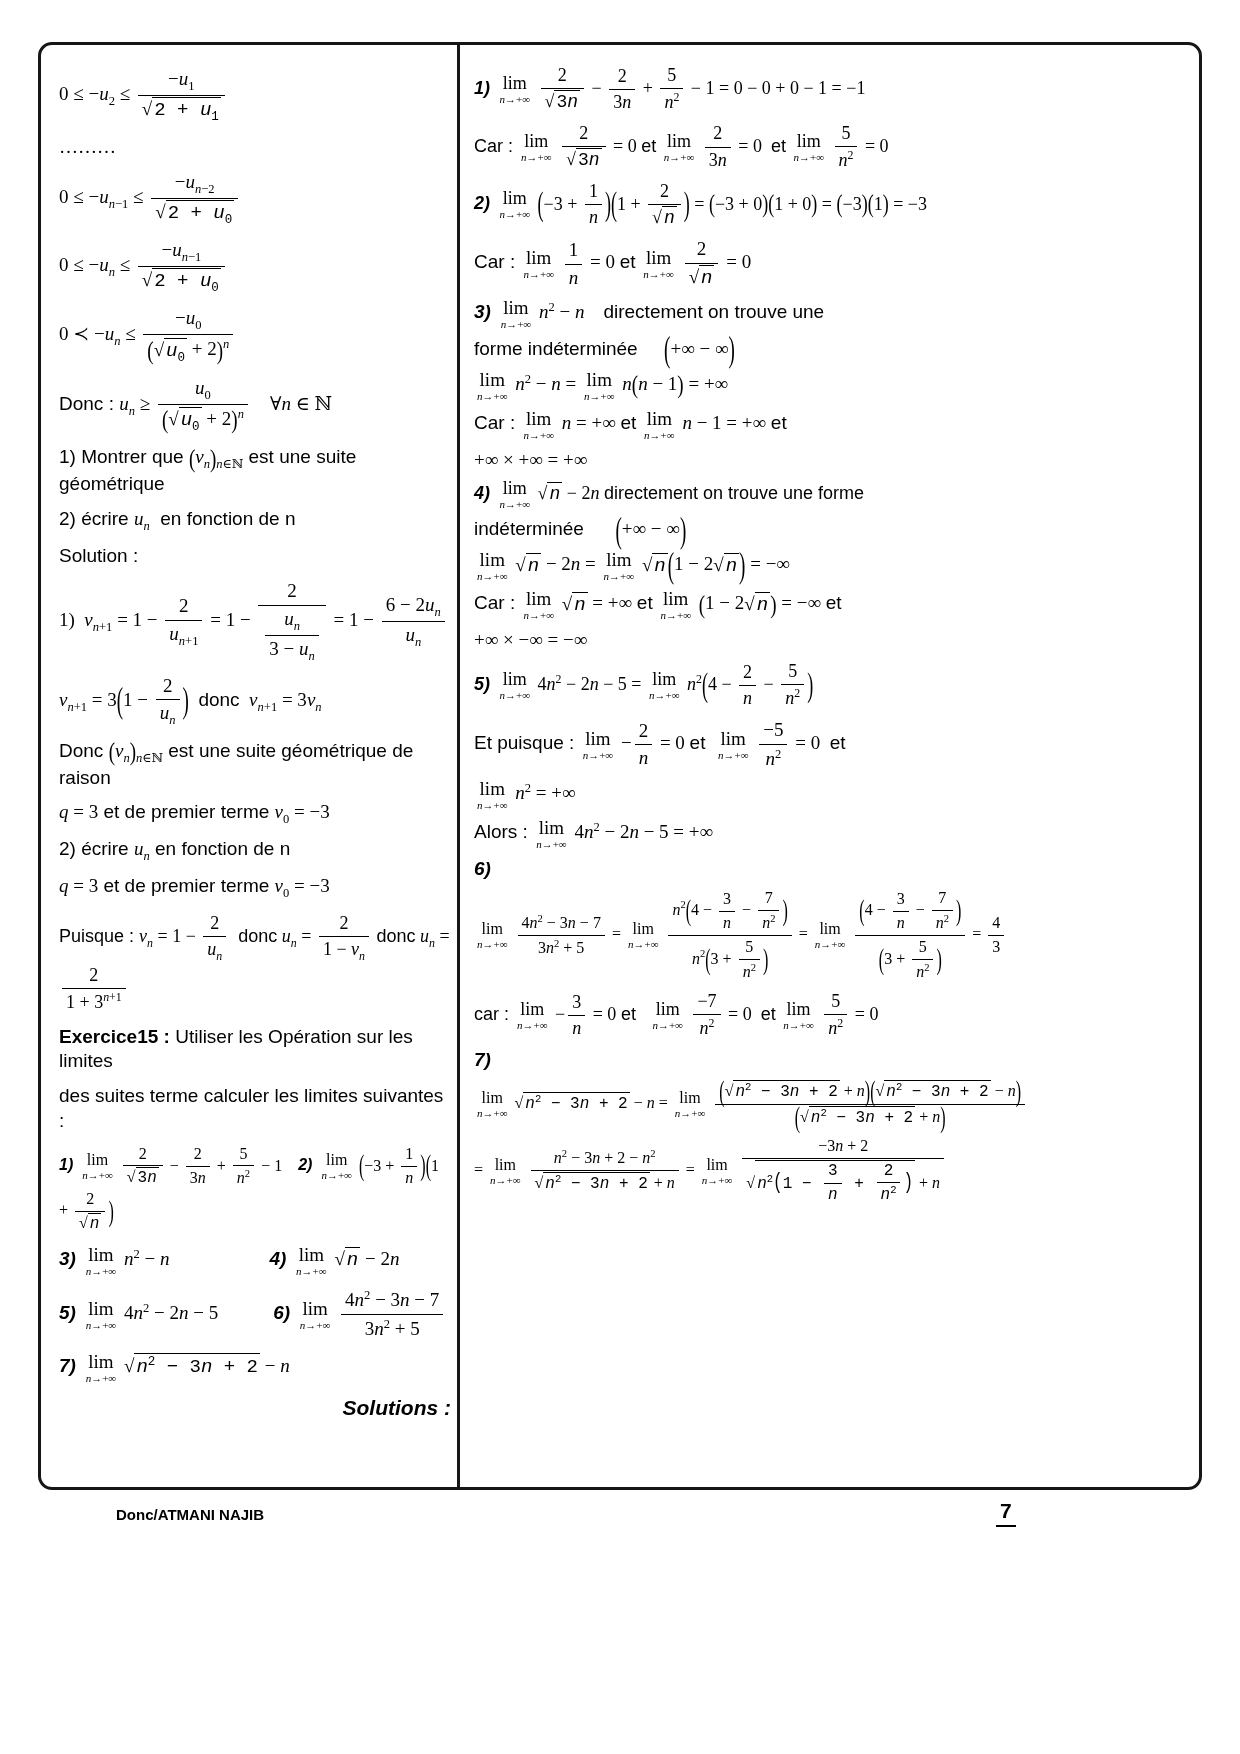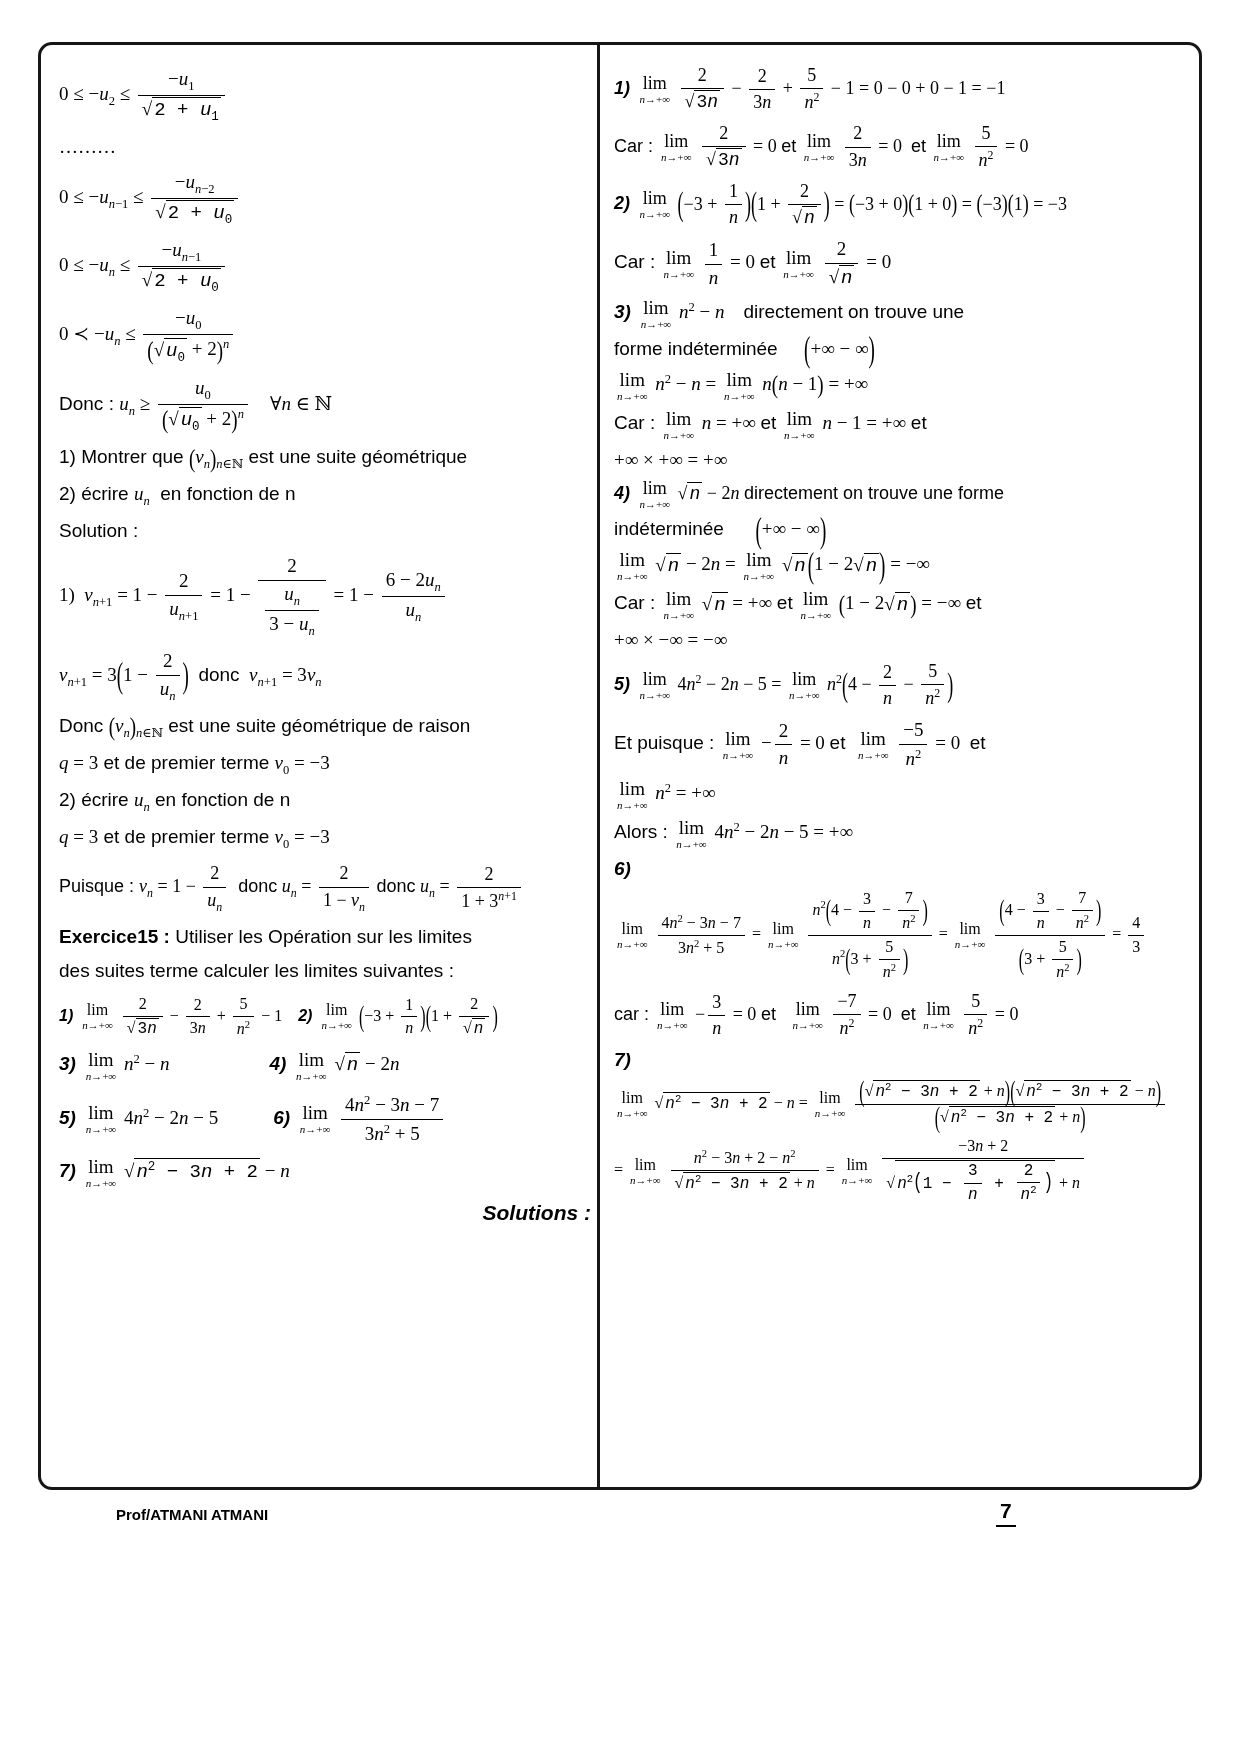--- a/index.html
+++ b/index.html
@@ -9,21 +9,21 @@
     background: #ffffff; color: #000;
     font-family: "Liberation Sans", "DejaVu Sans", sans-serif;
     position: relative;
   }
   .frame {
     position: absolute; left: 38px; top: 42px;
     width: 1164px; height: 1448px;
     border: 3px solid #161616; border-radius: 14px;
     display: flex; overflow: hidden; background: #fff;
   }
-  .col-left { width: 556px; padding: 12px 6px 0 18px; flex: none; }
+  .col-left { width: 416px; padding: 12px 6px 0 18px; flex: none; }
   .divider { width: 3px; background: #161616; flex: none; }
   .col-right { flex: 1; padding: 12px 8px 0 14px; min-width: 0; }
 
   .line { font-size: 19px; line-height: 1.3; margin: 10px 0; }
   .col-right .line { margin: 7px 0; }
 
   .m { font-family: "Liberation Serif", "DejaVu Serif", "DejaVu Sans", serif; }
   .m i, .line i { font-style: italic; font-family: inherit; }
   .t { font-family: "Liberation Sans", "DejaVu Sans", sans-serif; font-style: normal; }
   .bi { font-family: "Liberation Sans", "DejaVu Sans", sans-serif; font-weight: 700; font-style: italic; margin-right: 2px; }
@@ -112,14 +112,14 @@
       <div class="line m"><span class="t">Alors : </span><span class="lim">lim<span class="u"><i>n</i>→+∞</span></span> 4<i>n</i><sup>2</sup> − 2<i>n</i> − 5 = +∞</div>
       <div class="line m"><b class="bi">6)</b></div>
       <div class="line m sm"><span class="lim">lim<span class="u"><i>n</i>→+∞</span></span> <span class="fr"><span class="nu">4<i>n</i><sup>2</sup> − 3<i>n</i> − 7</span><span class="de">3<i>n</i><sup>2</sup> + 5</span></span> = <span class="lim">lim<span class="u"><i>n</i>→+∞</span></span> <span class="fr"><span class="nu"><i>n</i><sup>2</sup><span class="bp2">(</span>4 − <span class="fr"><span class="nu">3</span><span class="de"><i>n</i></span></span> − <span class="fr"><span class="nu">7</span><span class="de"><i>n</i><sup>2</sup></span></span><span class="bp2">)</span></span><span class="de"><i>n</i><sup>2</sup><span class="bp2">(</span>3 + <span class="fr"><span class="nu">5</span><span class="de"><i>n</i><sup>2</sup></span></span><span class="bp2">)</span></span></span> = <span class="lim">lim<span class="u"><i>n</i>→+∞</span></span> <span class="fr"><span class="nu"><span class="bp2">(</span>4 − <span class="fr"><span class="nu">3</span><span class="de"><i>n</i></span></span> − <span class="fr"><span class="nu">7</span><span class="de"><i>n</i><sup>2</sup></span></span><span class="bp2">)</span></span><span class="de"><span class="bp2">(</span>3 + <span class="fr"><span class="nu">5</span><span class="de"><i>n</i><sup>2</sup></span></span><span class="bp2">)</span></span></span> = <span class="fr"><span class="nu">4</span><span class="de">3</span></span></div>
       <div class="line m md"><span class="t">car : </span><span class="lim">lim<span class="u"><i>n</i>→+∞</span></span> −<span class="fr"><span class="nu">3</span><span class="de"><i>n</i></span></span> = 0 <span class="t">et</span> &nbsp;&nbsp;<span class="lim">lim<span class="u"><i>n</i>→+∞</span></span> <span class="fr"><span class="nu">−7</span><span class="de"><i>n</i><sup>2</sup></span></span> = 0 &nbsp;<span class="t">et</span> <span class="lim">lim<span class="u"><i>n</i>→+∞</span></span> <span class="fr"><span class="nu">5</span><span class="de"><i>n</i><sup>2</sup></span></span> = 0</div>
       <div class="line m"><b class="bi">7)</b></div>
       <div class="line m sm"><span class="lim">lim<span class="u"><i>n</i>→+∞</span></span> <span class="sq">√<span class="rd"><i>n</i><sup>2</sup> − 3<i>n</i> + 2</span></span> − <i>n</i> = <span class="lim">lim<span class="u"><i>n</i>→+∞</span></span> <span class="fr"><span class="nu"><span class="bp2">(</span><span class="sq">√<span class="rd"><i>n</i><sup>2</sup> − 3<i>n</i> + 2</span></span> + <i>n</i><span class="bp2">)</span><span class="bp2">(</span><span class="sq">√<span class="rd"><i>n</i><sup>2</sup> − 3<i>n</i> + 2</span></span> − <i>n</i><span class="bp2">)</span></span><span class="de"><span class="bp2">(</span><span class="sq">√<span class="rd"><i>n</i><sup>2</sup> − 3<i>n</i> + 2</span></span> + <i>n</i><span class="bp2">)</span></span></span></div>
       <div class="line m sm">= <span class="lim">lim<span class="u"><i>n</i>→+∞</span></span> <span class="fr"><span class="nu"><i>n</i><sup>2</sup> − 3<i>n</i> + 2 − <i>n</i><sup>2</sup></span><span class="de"><span class="sq">√<span class="rd"><i>n</i><sup>2</sup> − 3<i>n</i> + 2</span></span> + <i>n</i></span></span> = <span class="lim">lim<span class="u"><i>n</i>→+∞</span></span> <span class="fr"><span class="nu">−3<i>n</i> + 2</span><span class="de"><span class="sq">√<span class="rd"><i>n</i><sup>2</sup><span class="bp">(</span>1 − <span class="fr"><span class="nu">3</span><span class="de"><i>n</i></span></span> + <span class="fr"><span class="nu">2</span><span class="de"><i>n</i><sup>2</sup></span></span><span class="bp">)</span></span></span> + <i>n</i></span></span></div>
     </div>
 </div>
 
-<div class="footer-author">Prof/ATMANI ATMANI</div>
+<div class="footer-author">Donc/ATMANI NAJIB</div>
 <div class="page-number">7</div>
 
 </body></html>

